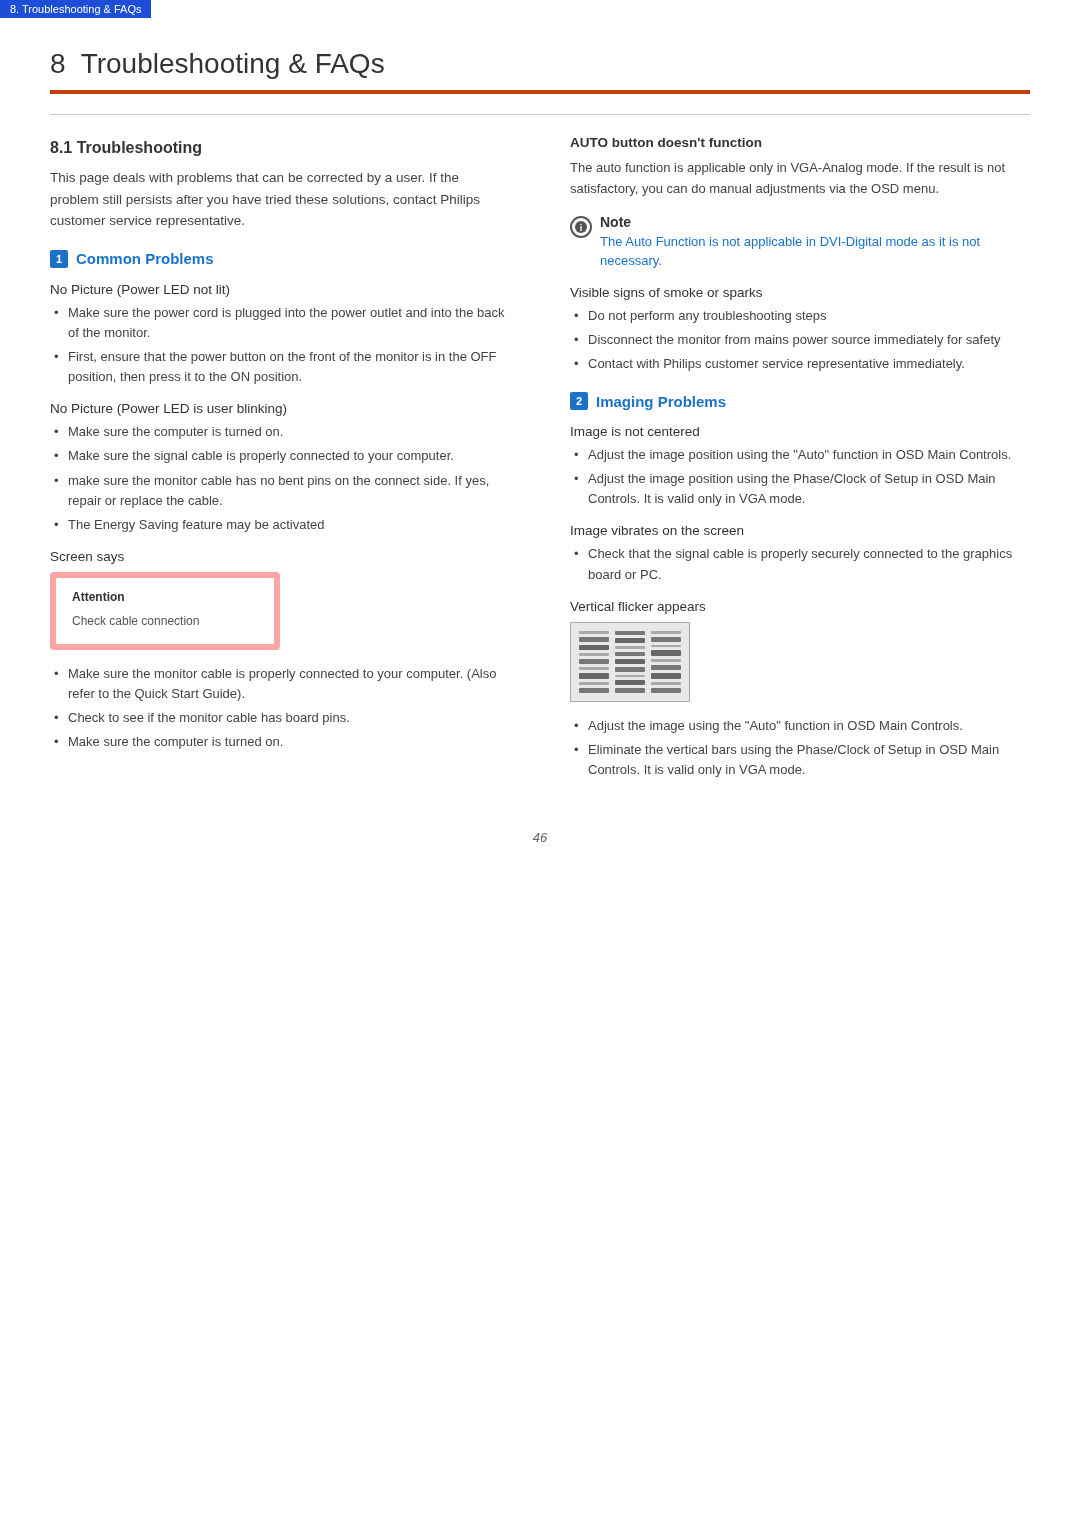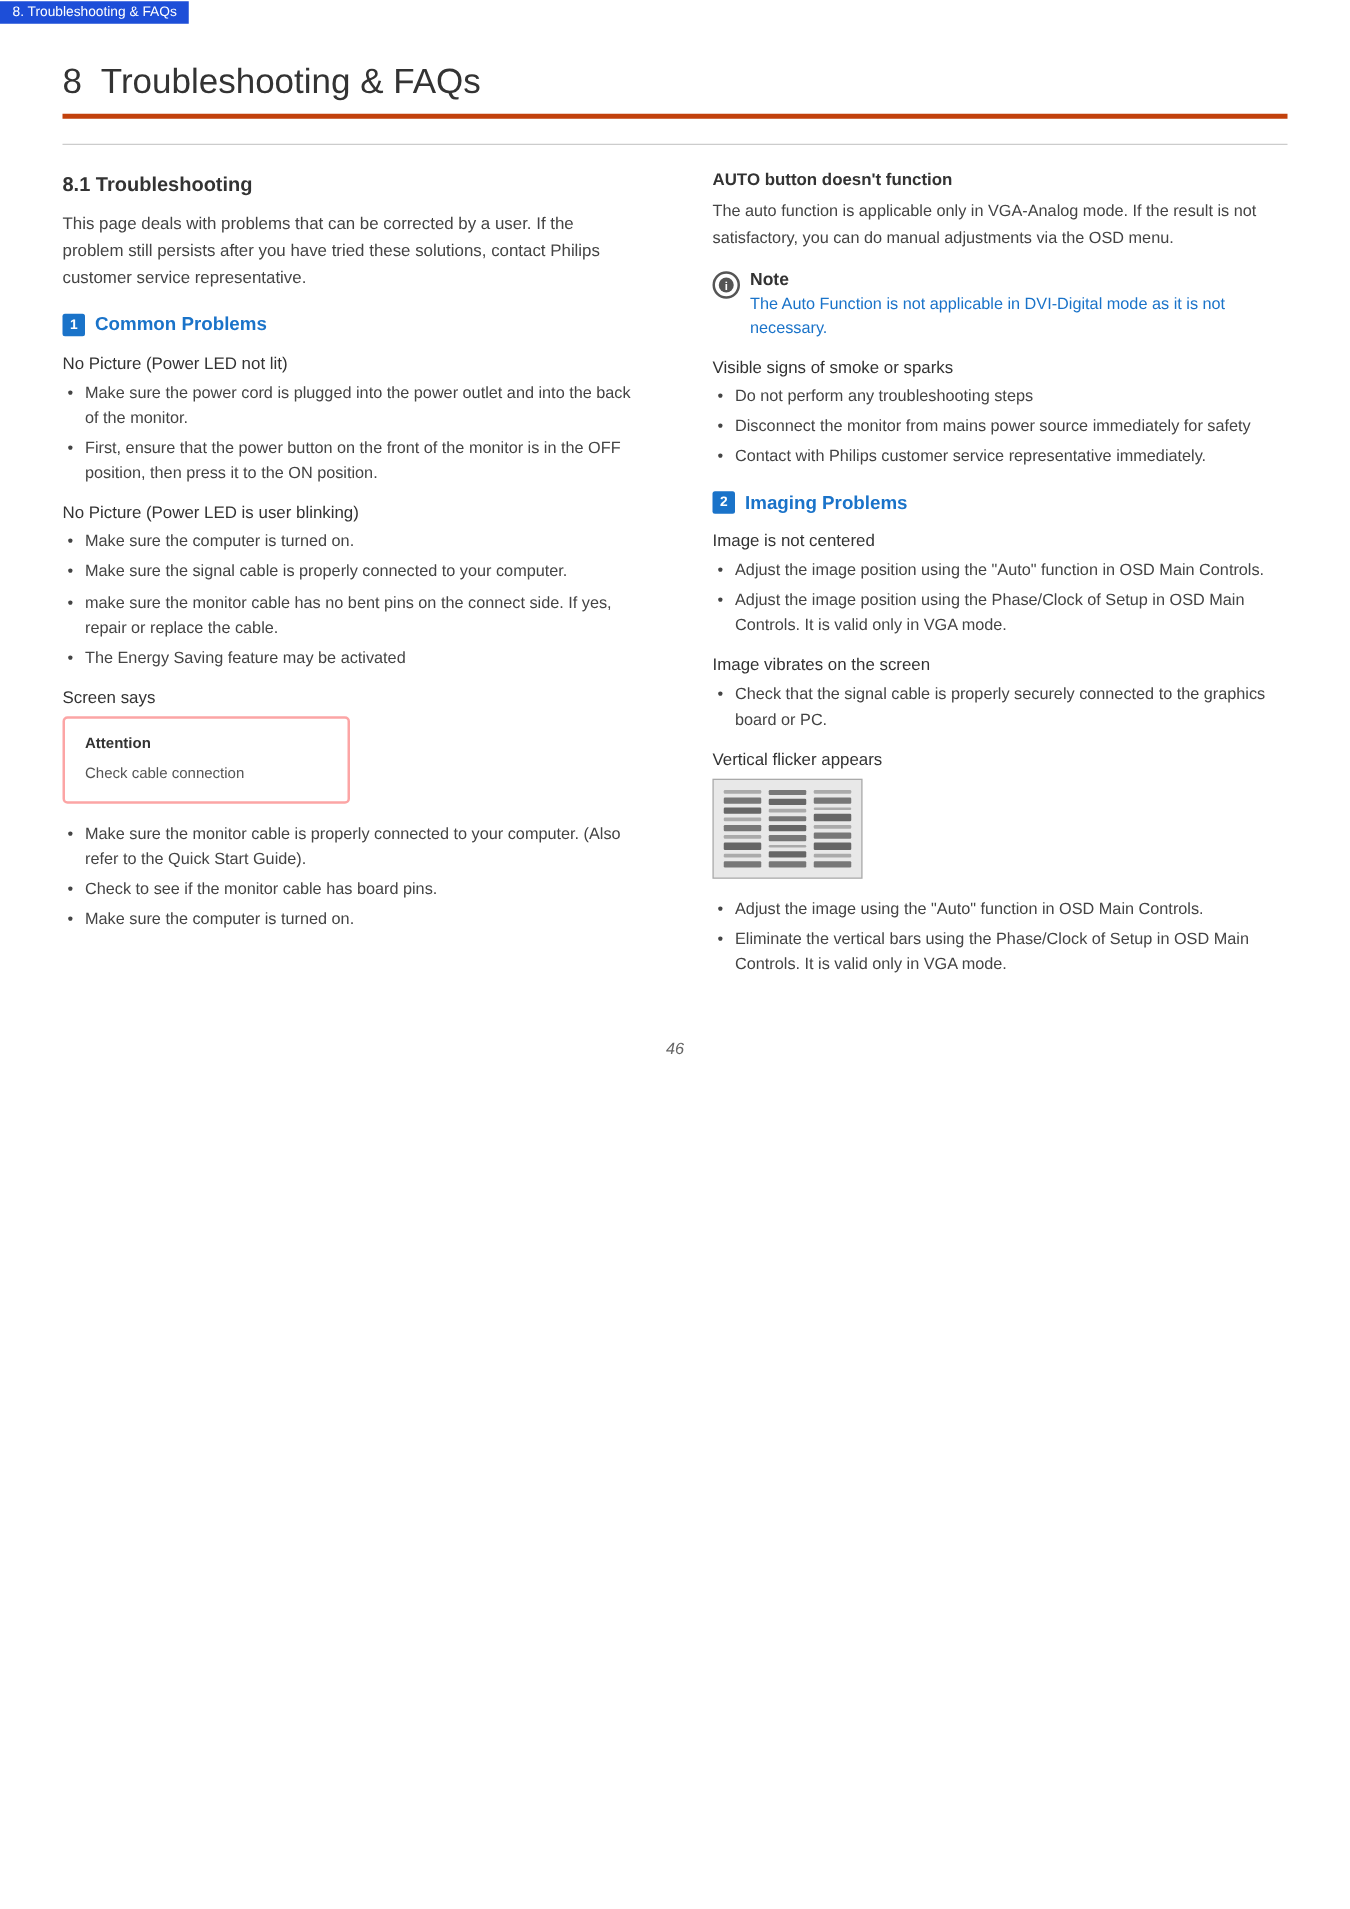--- a/index.html
+++ b/index.html
@@ -121,21 +121,21 @@
     }
 
     .screen-says-label {
       font-size: 13.5px;
       font-weight: normal;
       color: #333;
       margin: 14px 0 8px 0;
     }
 
     .attention-box {
-      border: 2px solid #fca5a5;
+      border: 6px solid #fca5a5;
       border-radius: 4px;
       padding: 12px 4px 16px 16px;
       margin-bottom: 14px;
       max-width: 230px;
     }
 
     .attention-title {
       font-size: 12px;
       font-weight: bold;
       color: #333;

